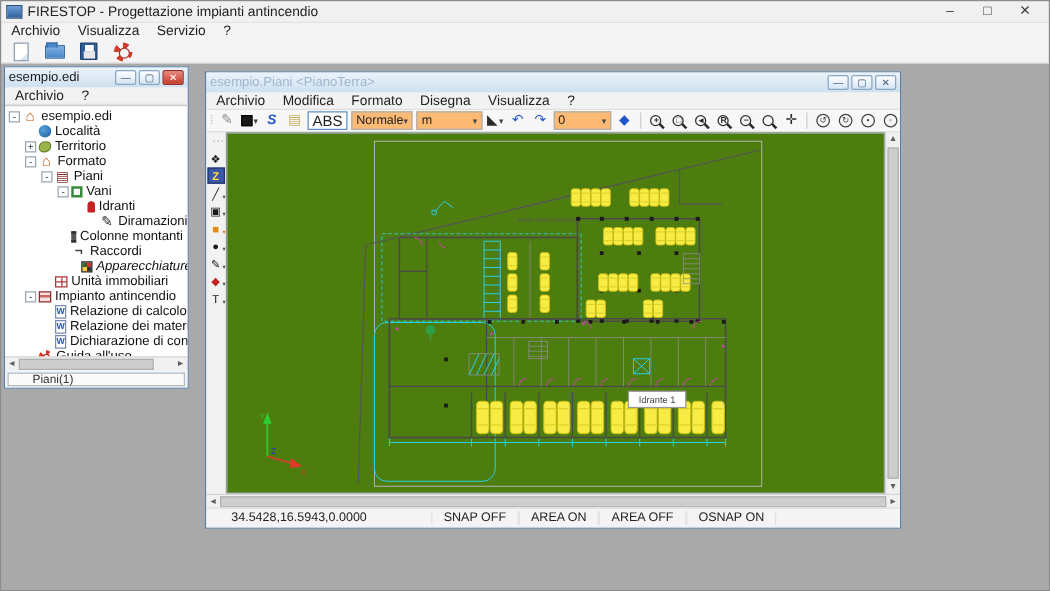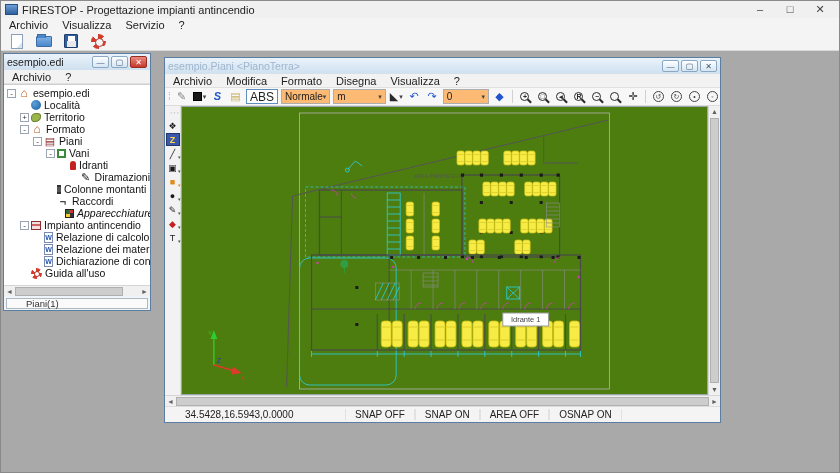--- a/index.html
+++ b/index.html
@@ -206,20 +206,25 @@
           <div class="trow" style="padding-left: 42px;">
             <span class="expsp"></span>
             <span class="tico t-fitting"></span>
             <span class="tlabel">Raccordi</span>
           </div>
           <div class="trow" style="padding-left: 50px; font-style: italic;">
             <span class="expsp"></span>
             <span class="tico t-equipment"></span>
             <span class="tlabel">Apparecchiature</span>
           </div>
+          <div class="trow" style="padding-left: 29px;">
+            <span class="expsp"></span>
+            <span class="tico t-units"></span>
+            <span class="tlabel">Unità immobiliari</span>
+          </div>
           <div class="trow" style="padding-left: 16px;">
             <span class="exp">-</span>
             <span class="tico t-plant"></span>
             <span class="tlabel">Impianto antincendio</span>
           </div>
           <div class="trow" style="padding-left: 29px;">
             <span class="expsp"></span>
             <span class="tico t-doc">W</span>
             <span class="tlabel">Relazione di calcolo</span>
           </div>
@@ -603,21 +608,21 @@
       </div>
       <div class="hscroll">
         <span class="harrow">◄</span>
         <div class="hthumb" style="flex:1"></div>
         <span class="harrow">►</span>
       </div>
       <div class="cadstatus">
         <span class="coords">34.5428,16.5943,0.0000</span>
         <div class="toggles" id="status-toggles">
             <span class="tog">SNAP OFF</span>
-            <span class="tog">SNAP ON</span>
+            <span class="tog">AREA ON</span>
             <span class="tog">AREA OFF</span>
             <span class="tog">OSNAP ON</span>
           </div>
       </div>
     </div>
 
   </div>
 </div>
 
 </body></html>

